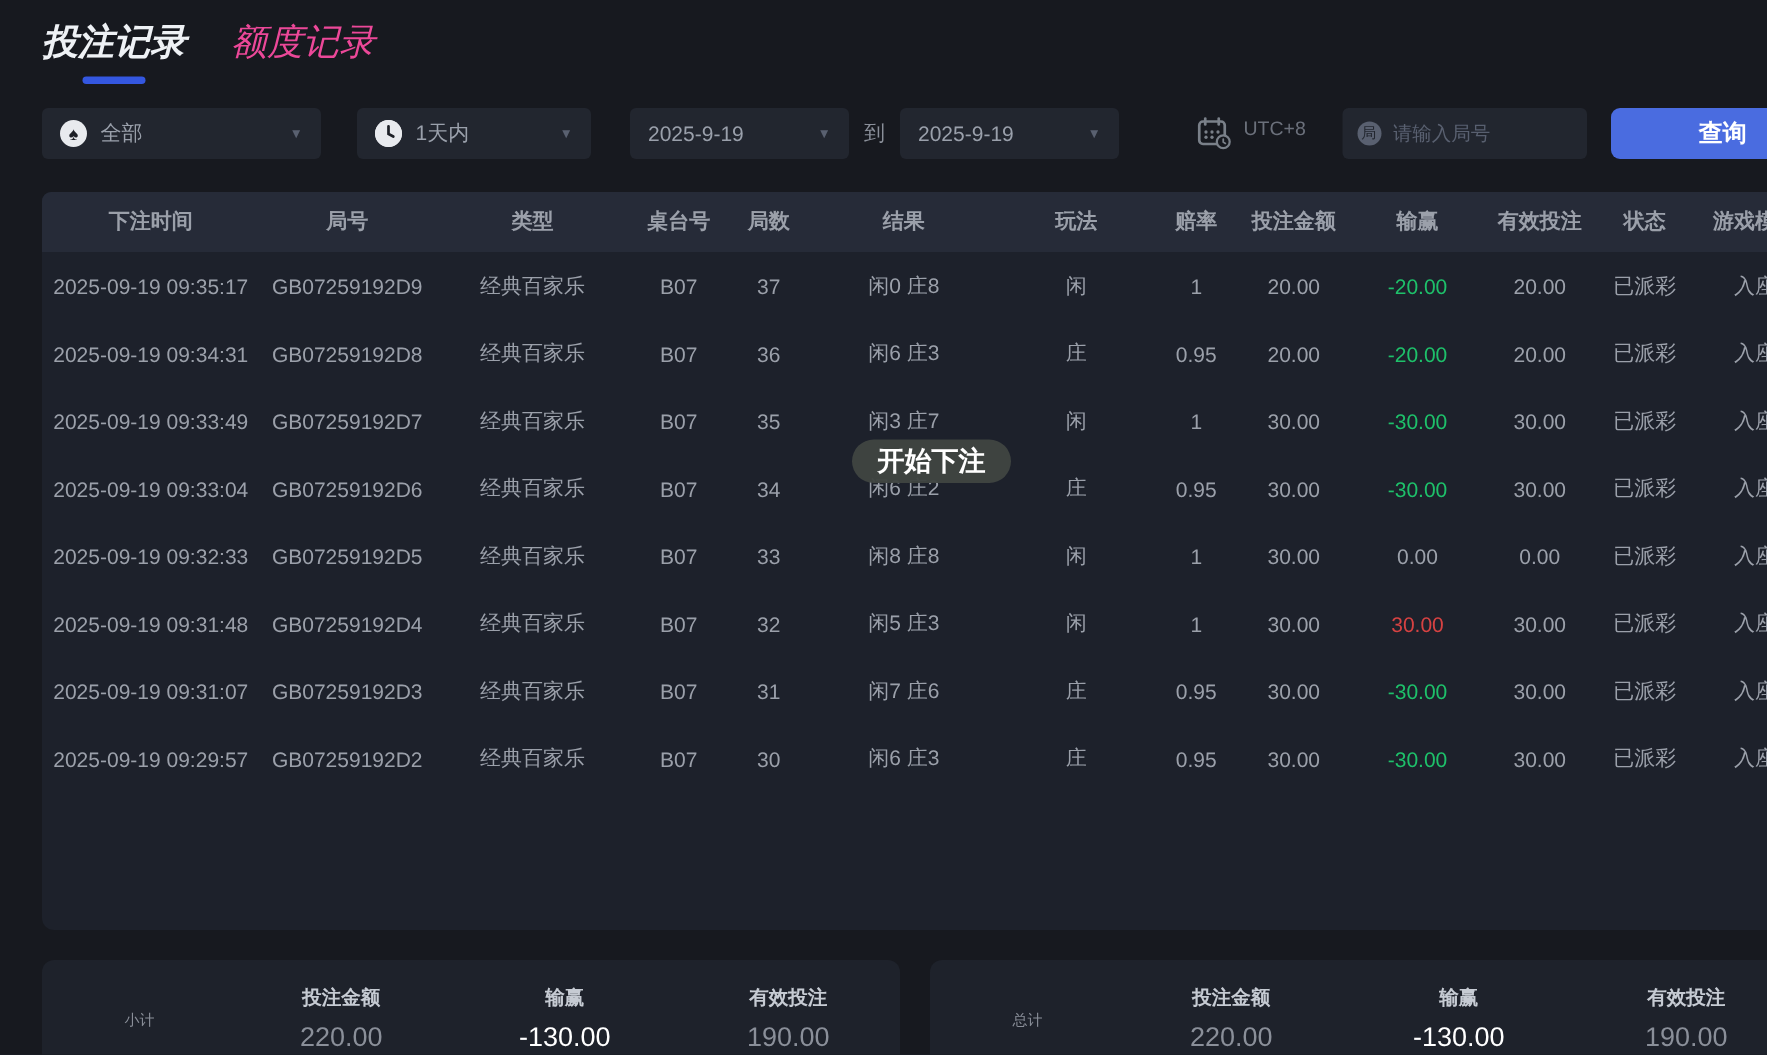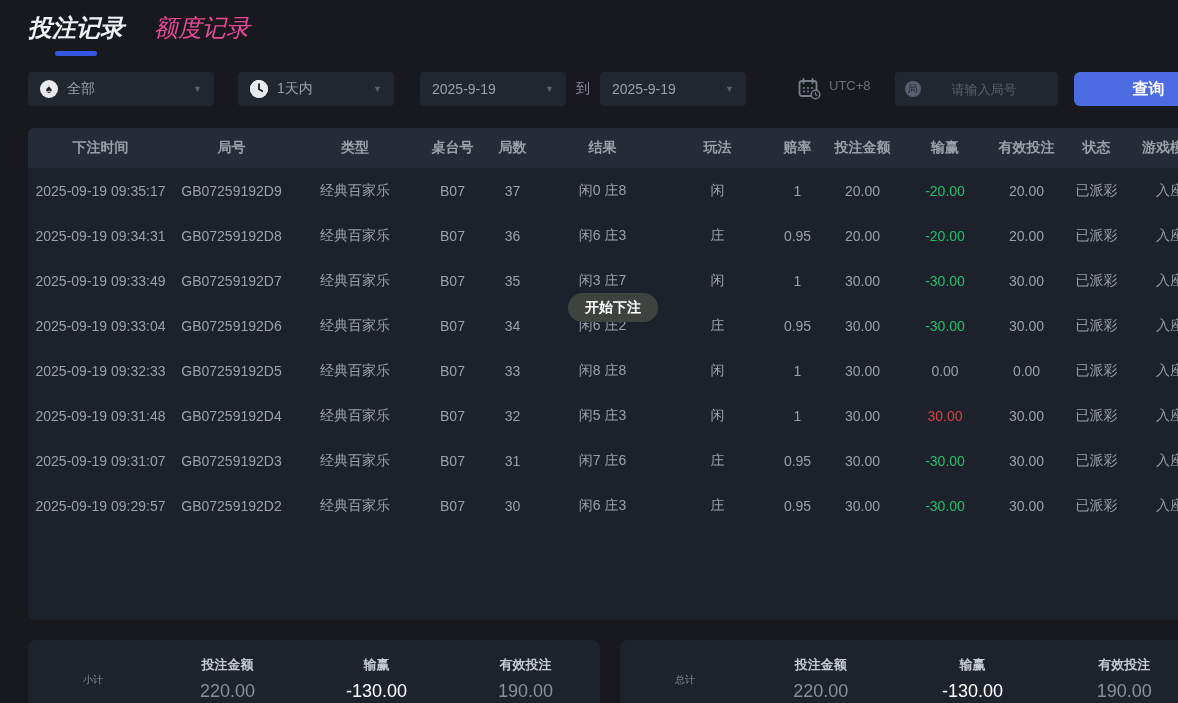--- a/index.html
+++ b/index.html
@@ -42,21 +42,21 @@
     margin-left:24px; width:163px; height:34px; background:#22262f; border-radius:4px;
     display:flex; align-items:center; padding:0 10px;
   }
   .round-ic {
     width:16px; height:16px; border-radius:50%; background:#596070; color:#22262f;
     font-size:10px; display:flex; align-items:center; justify-content:center; flex:0 0 16px;
     margin-right:8px;
   }
   .round-input {
     background:transparent; border:none; outline:none; width:110px;
-    font-size:13px; color:#22c55e; font-family:Liberation Sans, sans-serif;margin-left:23px;
+    font-size:13px; color:#22c55e; font-family:Liberation Mono, monospace;
   }
   .round-input::placeholder { color:#596070; }
   .search-btn {
     margin-left:16px; width:150px; height:34px; background:#4a6ce0; border:none;
     border-radius:6px; color:#ffffff; font-size:16px; font-weight:bold; cursor:pointer;
     font-family:inherit;
   }
 
   
   .table-panel {
@@ -71,21 +71,21 @@
   .cell.green { color:#1ec06a; }
   .cell.red { color:#d64242; }
   .c0{width:145px}.c1{width:117px}.c2{width:130px}.c3{width:65px}.c4{width:55px}
   .c5{width:125px}.c6{width:105px}.c7{width:55px}.c8{width:75px}.c9{width:90px}
   .c10{width:73px}.c11{width:67px}.c12{width:80px}
 
   
   .toast {
     position:absolute; left:568px; top:293px; height:29px; line-height:29px;
     padding:0 17px; background:rgba(64,69,66,0.96); border-radius:15px;
-    color:#ffffff; font-size:14px; font-weight:bold; z-index:5;
+    color:#ffffff; font-size:18px; font-weight:bold; z-index:5;
   }
 
   
   .summary {
     position:absolute; top:640px; height:80px; background:#1e222b; border-radius:8px;
     display:flex; align-items:center;
   }
   .summary.left { left:28px; width:572px; }
   .summary.right { left:620px; width:580px; }
   .sum-label { width:125px; padding-left:55px; font-size:10px; color:#8a8f99; }

